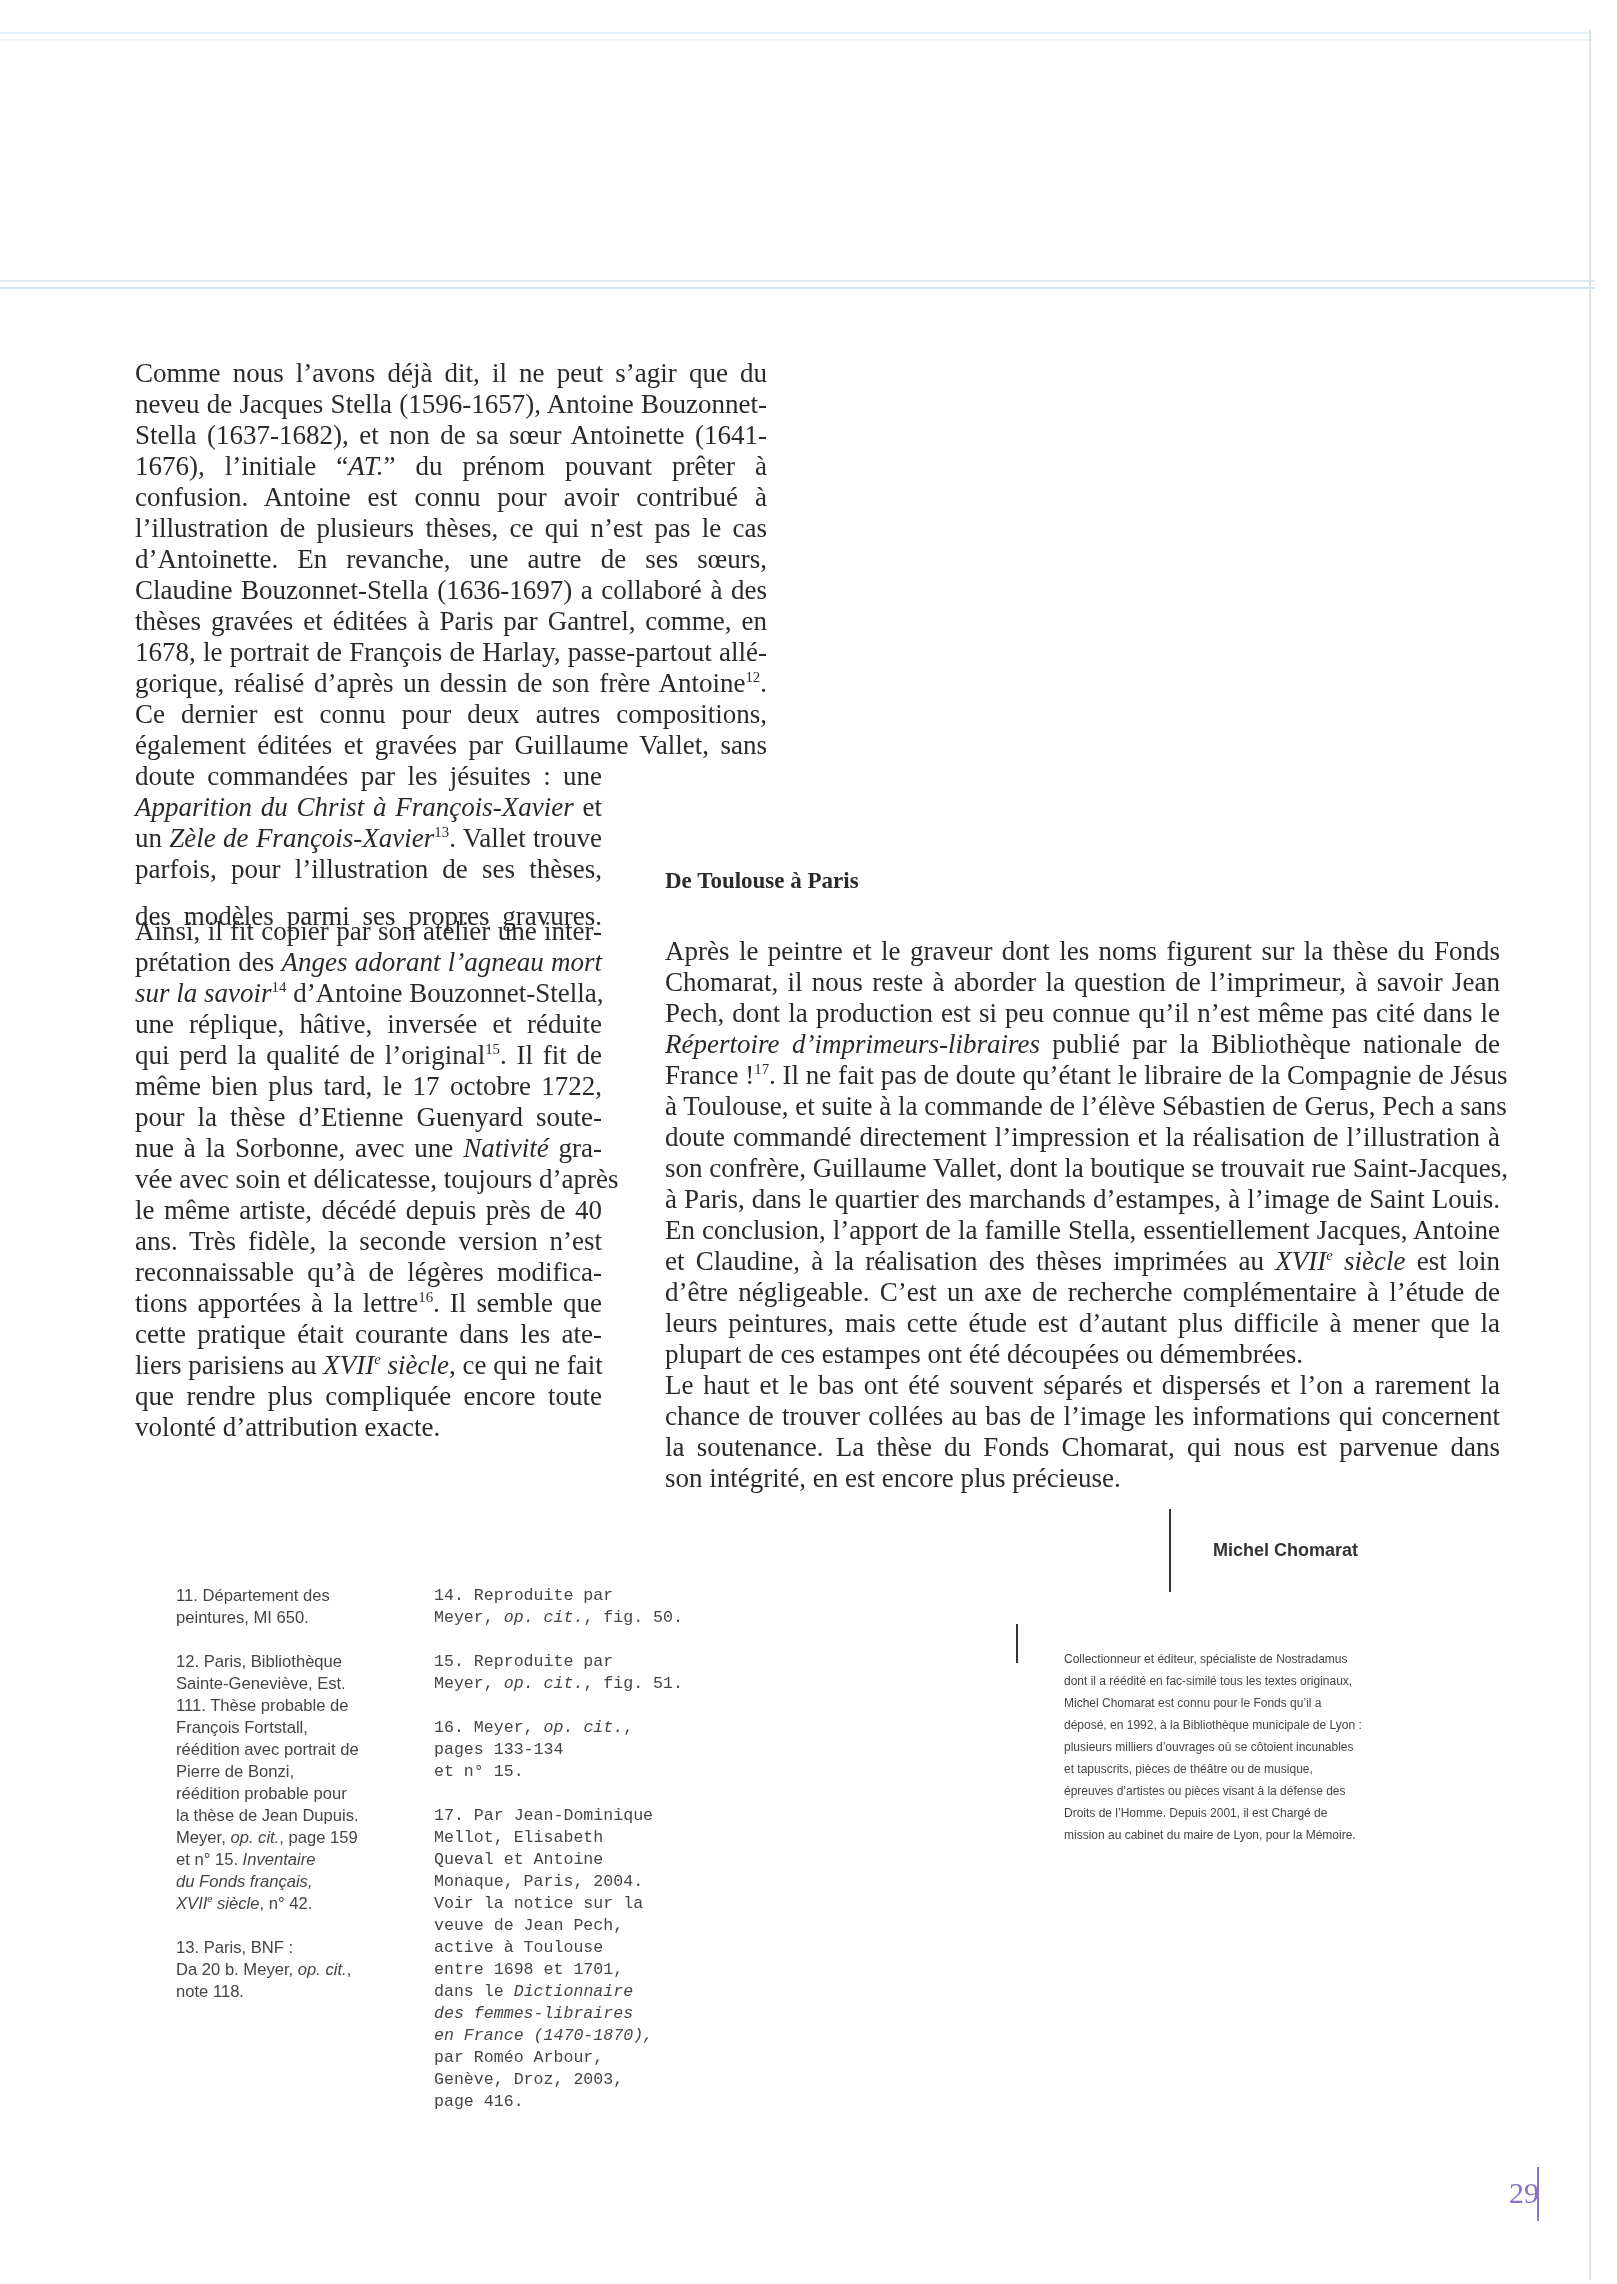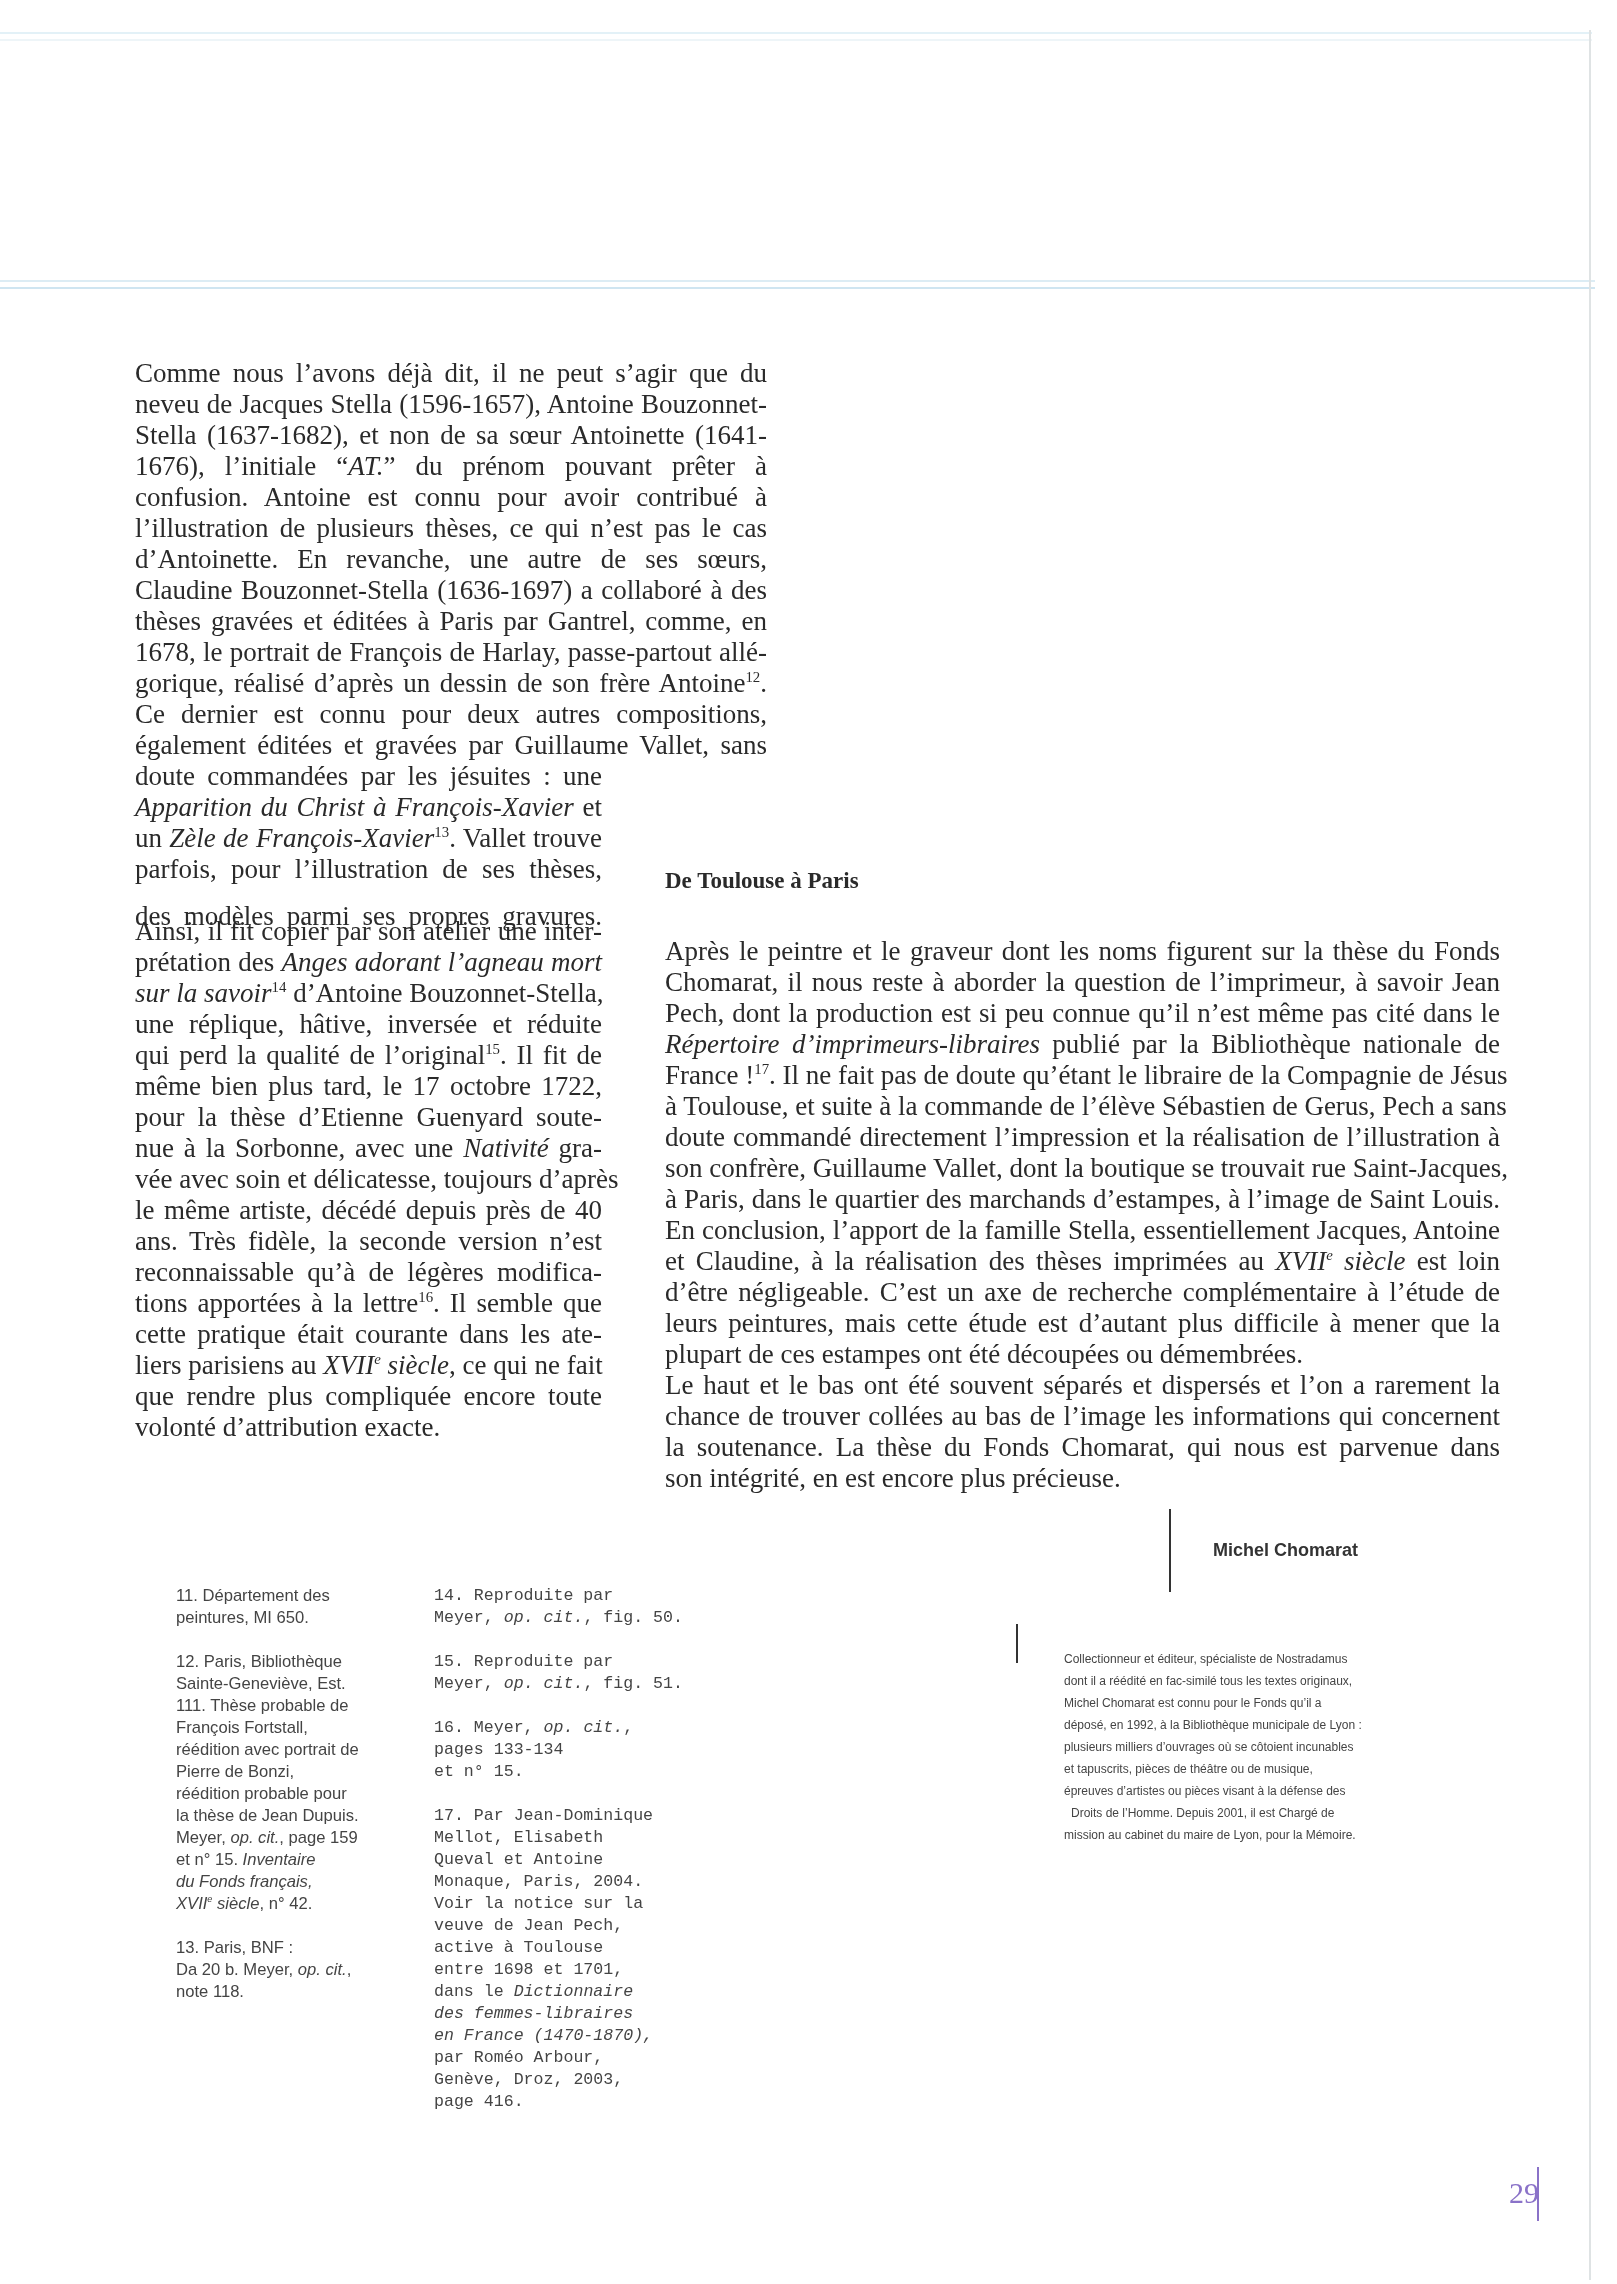--- a/index.html
+++ b/index.html
@@ -111,21 +111,21 @@
 
 <div class="bio-bar"></div>
 <div class="bio sans" id="bio">
     <div style="white-space: nowrap;">Collectionneur et éditeur, spécialiste de Nostradamus</div>
     <div style="white-space: nowrap;">dont il a réédité en fac-similé tous les textes originaux,</div>
     <div style="white-space: nowrap;">Michel Chomarat est connu pour le Fonds qu’il a</div>
     <div style="white-space: nowrap;">déposé, en 1992, à la Bibliothèque municipale de Lyon :</div>
     <div style="white-space: nowrap;">plusieurs milliers d’ouvrages où se côtoient incunables</div>
     <div style="white-space: nowrap;">et tapuscrits, pièces de théâtre ou de musique,</div>
     <div style="white-space: nowrap;">épreuves d’artistes ou pièces visant à la défense des</div>
-    <div style="white-space: nowrap; margin-left: 7px;">Droits de l’Homme. Depuis 2001, il est Chargé de</div>
+    <div style="white-space: nowrap;">Droits de l’Homme. Depuis 2001, il est Chargé de</div>
     <div style="white-space: nowrap;">mission au cabinet du maire de Lyon, pour la Mémoire.</div>
   </div>
 
 <div class="fn fn-col1 sans" id="fn1">
     <div class="fn-item">11. Département des<br>peintures, MI 650.</div>
     <div class="fn-item">12. Paris, Bibliothèque<br>Sainte-Geneviève, Est.<br>111. Thèse probable de<br>François Fortstall,<br>réédition avec portrait de<br>Pierre de Bonzi,<br>réédition probable pour<br>la thèse de Jean Dupuis.<br>Meyer, <i>op. cit.</i>, page 159<br>et n° 15. <i>Inventaire</i><br><i>du Fonds français,</i><br><i>XVII<sup>e</sup> siècle</i>, n° 42.</div>
     <div class="fn-item">13. Paris, BNF :<br>Da 20 b. Meyer, <i>op. cit.</i>,<br>note 118.</div>
   </div>
 <div class="fn fn-col2 sans" id="fn2">
     <div class="fn-item">14. Reproduite par<br>Meyer, <i>op. cit.</i>, fig. 50.</div>

